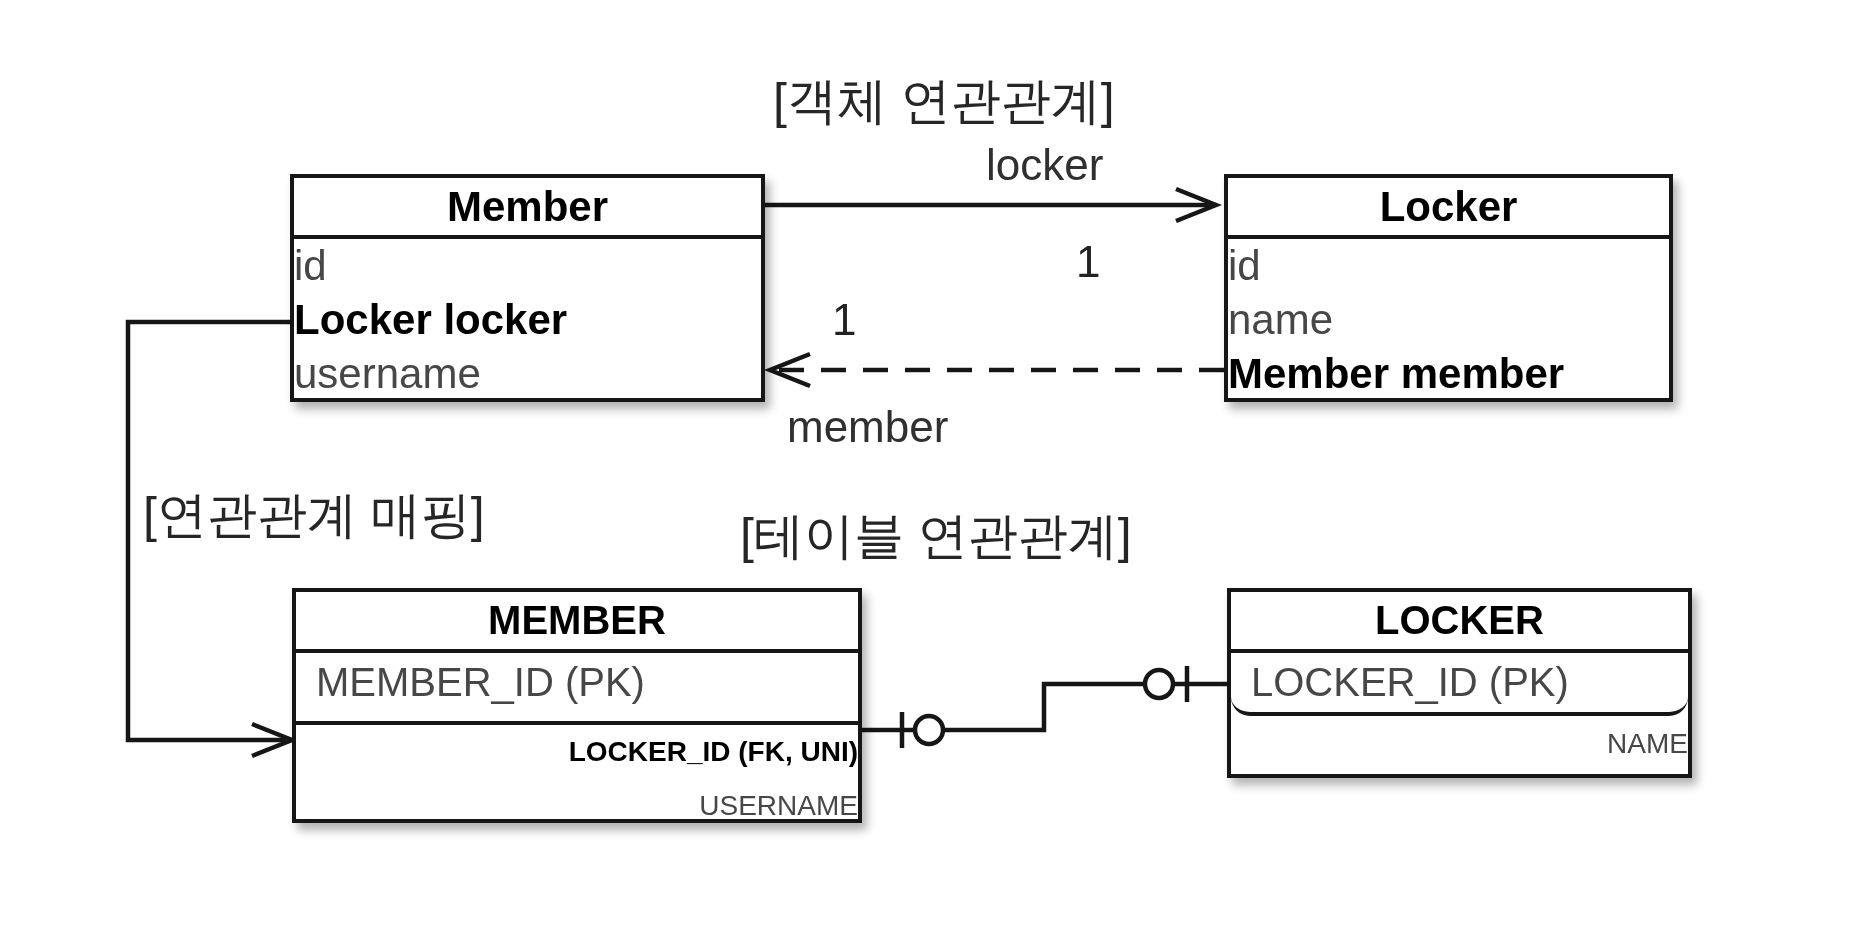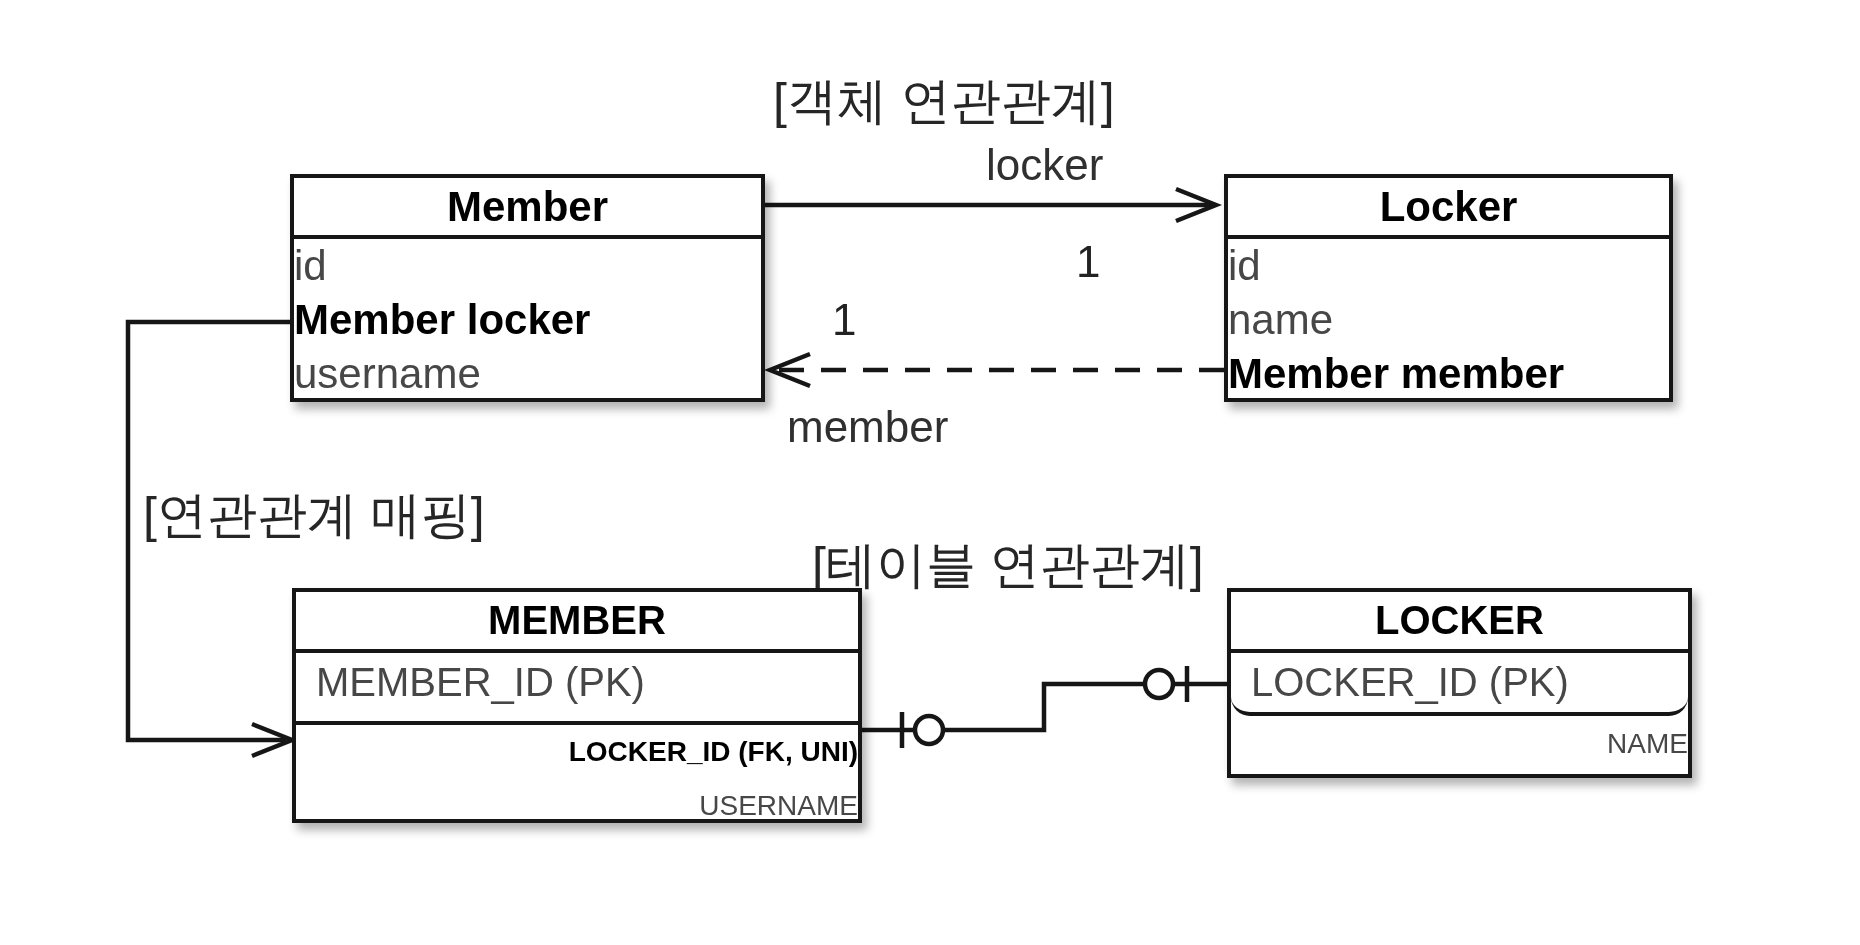--- a/index.html
+++ b/index.html
@@ -86,32 +86,32 @@
       <polyline points="862,730 1044,730 1044,684 1227,684"></polyline>
       <line x1="902" y1="712" x2="902" y2="748"></line>
       <circle cx="929" cy="730" r="14" fill="#ffffff"></circle>
       <circle cx="1159" cy="684" r="14" fill="#ffffff"></circle>
       <line x1="1187" y1="666" x2="1187" y2="702"></line>
     </g>
   </svg>
 
   <div class="lbl lbl-kr" style="left:765px; top:68px;margin-left:8px;">[객체 연관관계]</div>
   <div class="lbl lbl-kr" style="left:143px; top:482px;">[연관관계 매핑]</div>
-  <div class="lbl lbl-kr" style="left:812px; top:503px;margin-top:29px;">[테이블 연관관계]</div>
+  <div class="lbl lbl-kr" style="left:740px; top:503px;">[테이블 연관관계]</div>
 
   <div class="lbl lbl-en" style="left:986px; top:140px;">locker</div>
   <div class="lbl lbl-num" style="left:1076px; top:237px;">1</div>
   <div class="lbl lbl-num" style="left:832px; top:295px;">1</div>
   <div class="lbl lbl-en" style="left:787px; top:402px;">member</div>
 
   <div class="box cls" style="left:290px; top:174px; width:475px; height:228px;">
     <div class="box-header">Member</div>
     <div class="fields">
       <div class="field muted">id</div>
-      <div class="field strong">Member locker</div>
+      <div class="field strong">Locker locker</div>
       <div class="field muted">username</div>
     </div>
   </div>
 
   <div class="box cls" style="left:1224px; top:174px; width:449px; height:228px;">
     <div class="box-header">Locker</div>
     <div class="fields">
       <div class="field muted">id</div>
       <div class="field muted">name</div>
       <div class="field strong">Member member</div>

